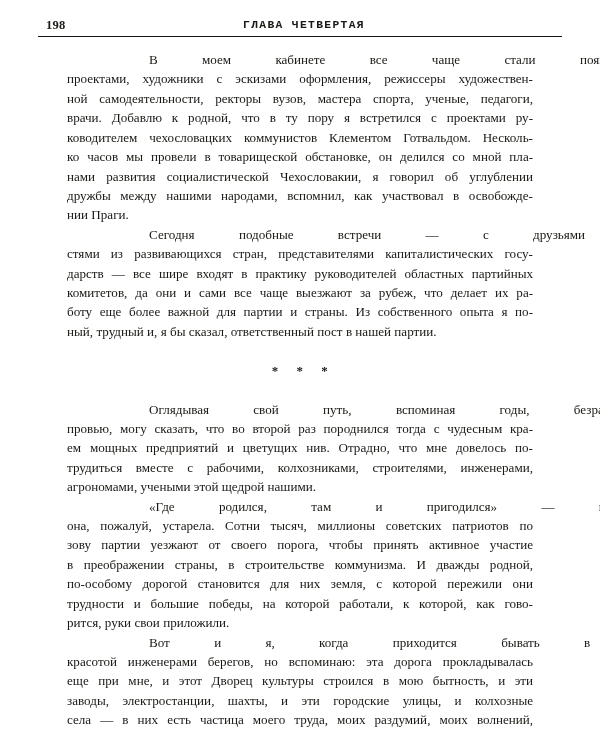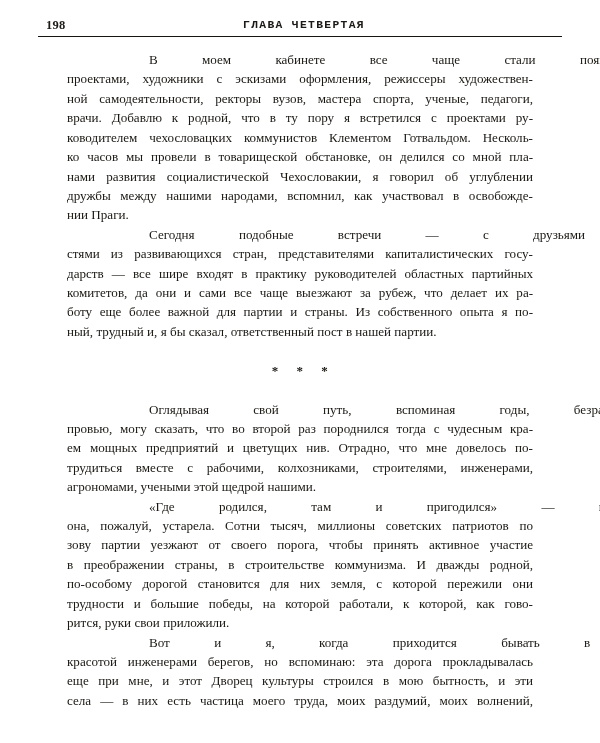--- a/index.html
+++ b/index.html
@@ -168,17 +168,18 @@
         <span class="ln"><span class="w">в</span> <span class="w">преображении</span> <span class="w">страны,</span> <span class="w">в</span> <span class="w">строительстве</span> <span class="w">коммунизма.</span> <span class="w">И</span> <span class="w">дважды</span> <span class="w">родной,</span></span>
         <span class="ln"><span class="w">по-особому</span> <span class="w">дорогой</span> <span class="w">становится</span> <span class="w">для</span> <span class="w">них</span> <span class="w">земля,</span> <span class="w">с</span> <span class="w">которой</span> <span class="w">пережили</span> <span class="w">они</span></span>
         <span class="ln"><span class="w">трудности</span> <span class="w">и</span> <span class="w">большие</span> <span class="w">победы,</span> <span class="w">на</span> <span class="w">которой</span> <span class="w">работали,</span> <span class="w">к</span> <span class="w">которой,</span> <span class="w">как</span> <span class="w">гово-</span></span>
         <span class="ln end"><span class="w">рится,</span> <span class="w">руки</span> <span class="w">свои</span> <span class="w">приложили.</span></span>
       </div>
 
     <div class="para-lines">
         <span class="ln first"><span class="w">Вот</span> <span class="w">и</span> <span class="w">я,</span> <span class="w">когда</span> <span class="w">приходится</span> <span class="w">бывать</span> <span class="w">в</span> <span class="w">родных</span>    </span>
         <span class="ln"><span class="w">красотой</span> <span class="w">инженерами</span> <span class="w">берегов,</span> <span class="w">но</span> <span class="w">вспоминаю:</span> <span class="w">эта</span> <span class="w">дорога</span> <span class="w">прокладывалась</span></span>
         <span class="ln"><span class="w">еще</span> <span class="w">при</span> <span class="w">мне,</span> <span class="w">и</span> <span class="w">этот</span> <span class="w">Дворец</span> <span class="w">культуры</span> <span class="w">строился</span> <span class="w">в</span> <span class="w">мою</span> <span class="w">бытность,</span> <span class="w">и</span> <span class="w">эти</span></span>
+        <span class="ln"><span class="w">заводы,</span> <span class="w">электростанции,</span> <span class="w">шахты,</span> <span class="w">и</span> <span class="w">эти</span> <span class="w">городские</span> <span class="w">улицы,</span> <span class="w">и</span> <span class="w">колхозные</span></span>
         <span class="ln"><span class="w">села</span> <span class="w">—</span> <span class="w">в</span> <span class="w">них</span> <span class="w">есть</span> <span class="w">частица</span> <span class="w">моего</span> <span class="w">труда,</span> <span class="w">моих</span> <span class="w">раздумий,</span> <span class="w">моих</span> <span class="w">волнений,</span></span>
       </div>
 
   </div>
 </div>
 
 </body></html>

